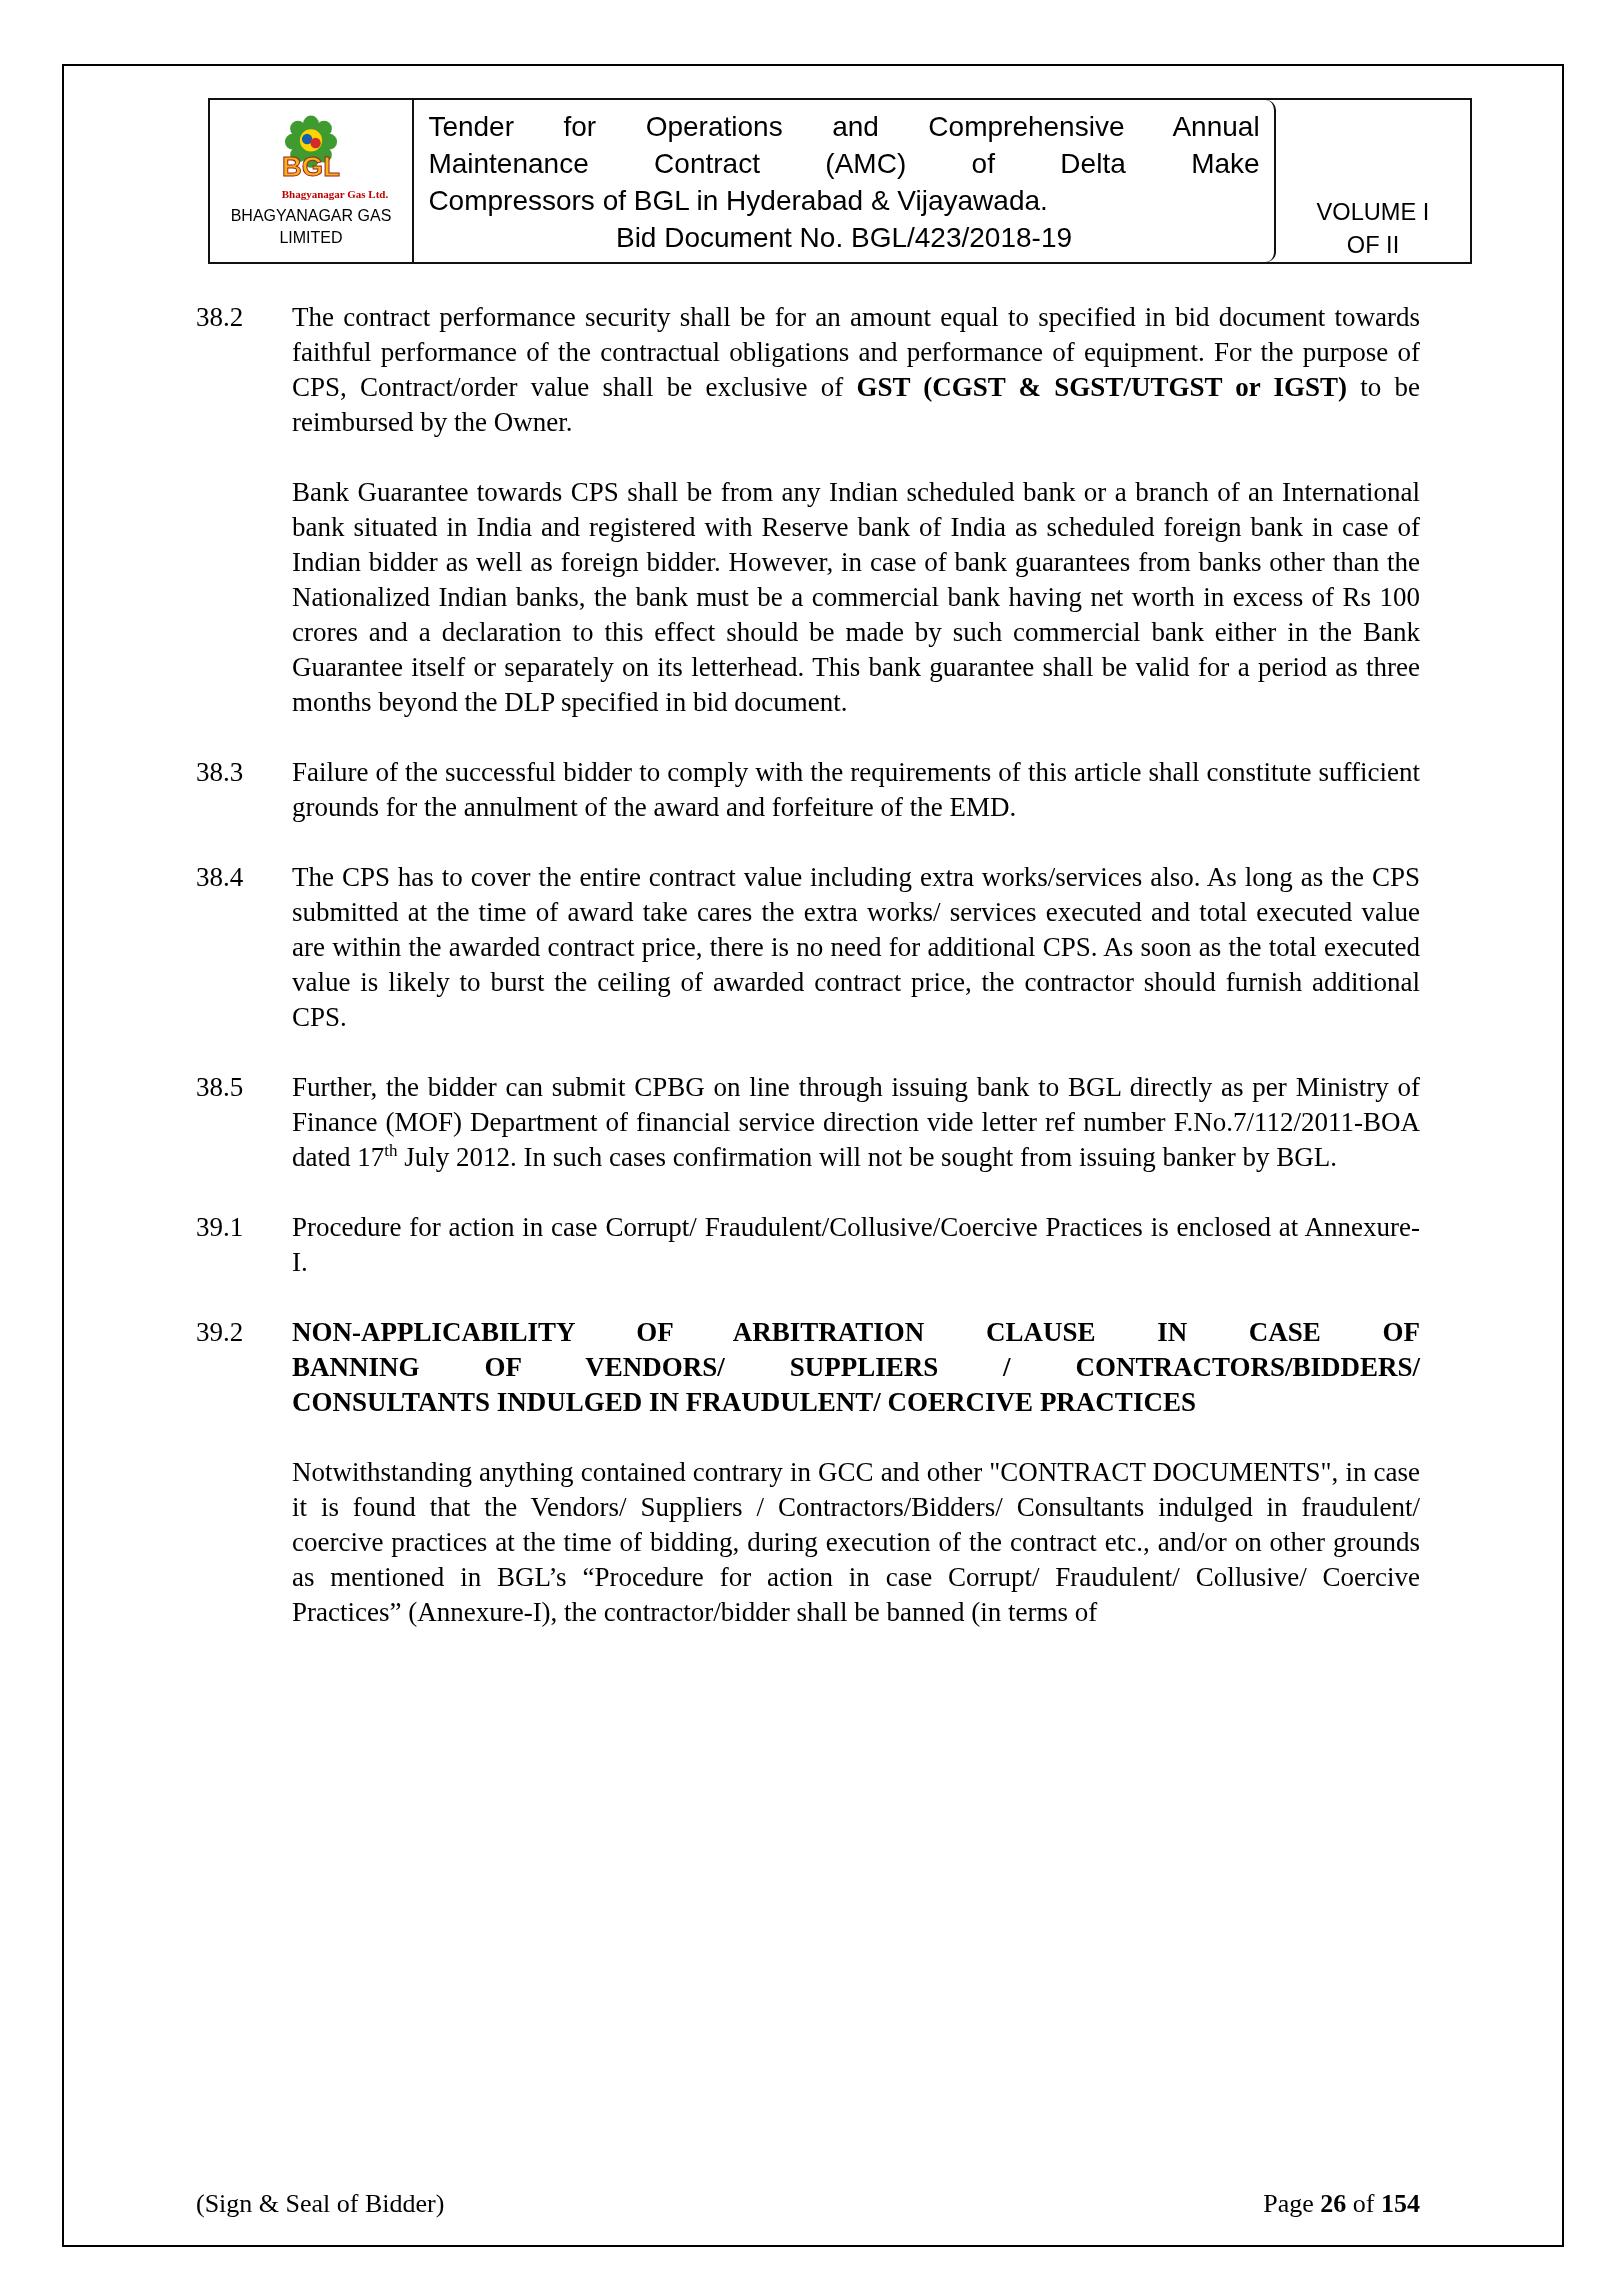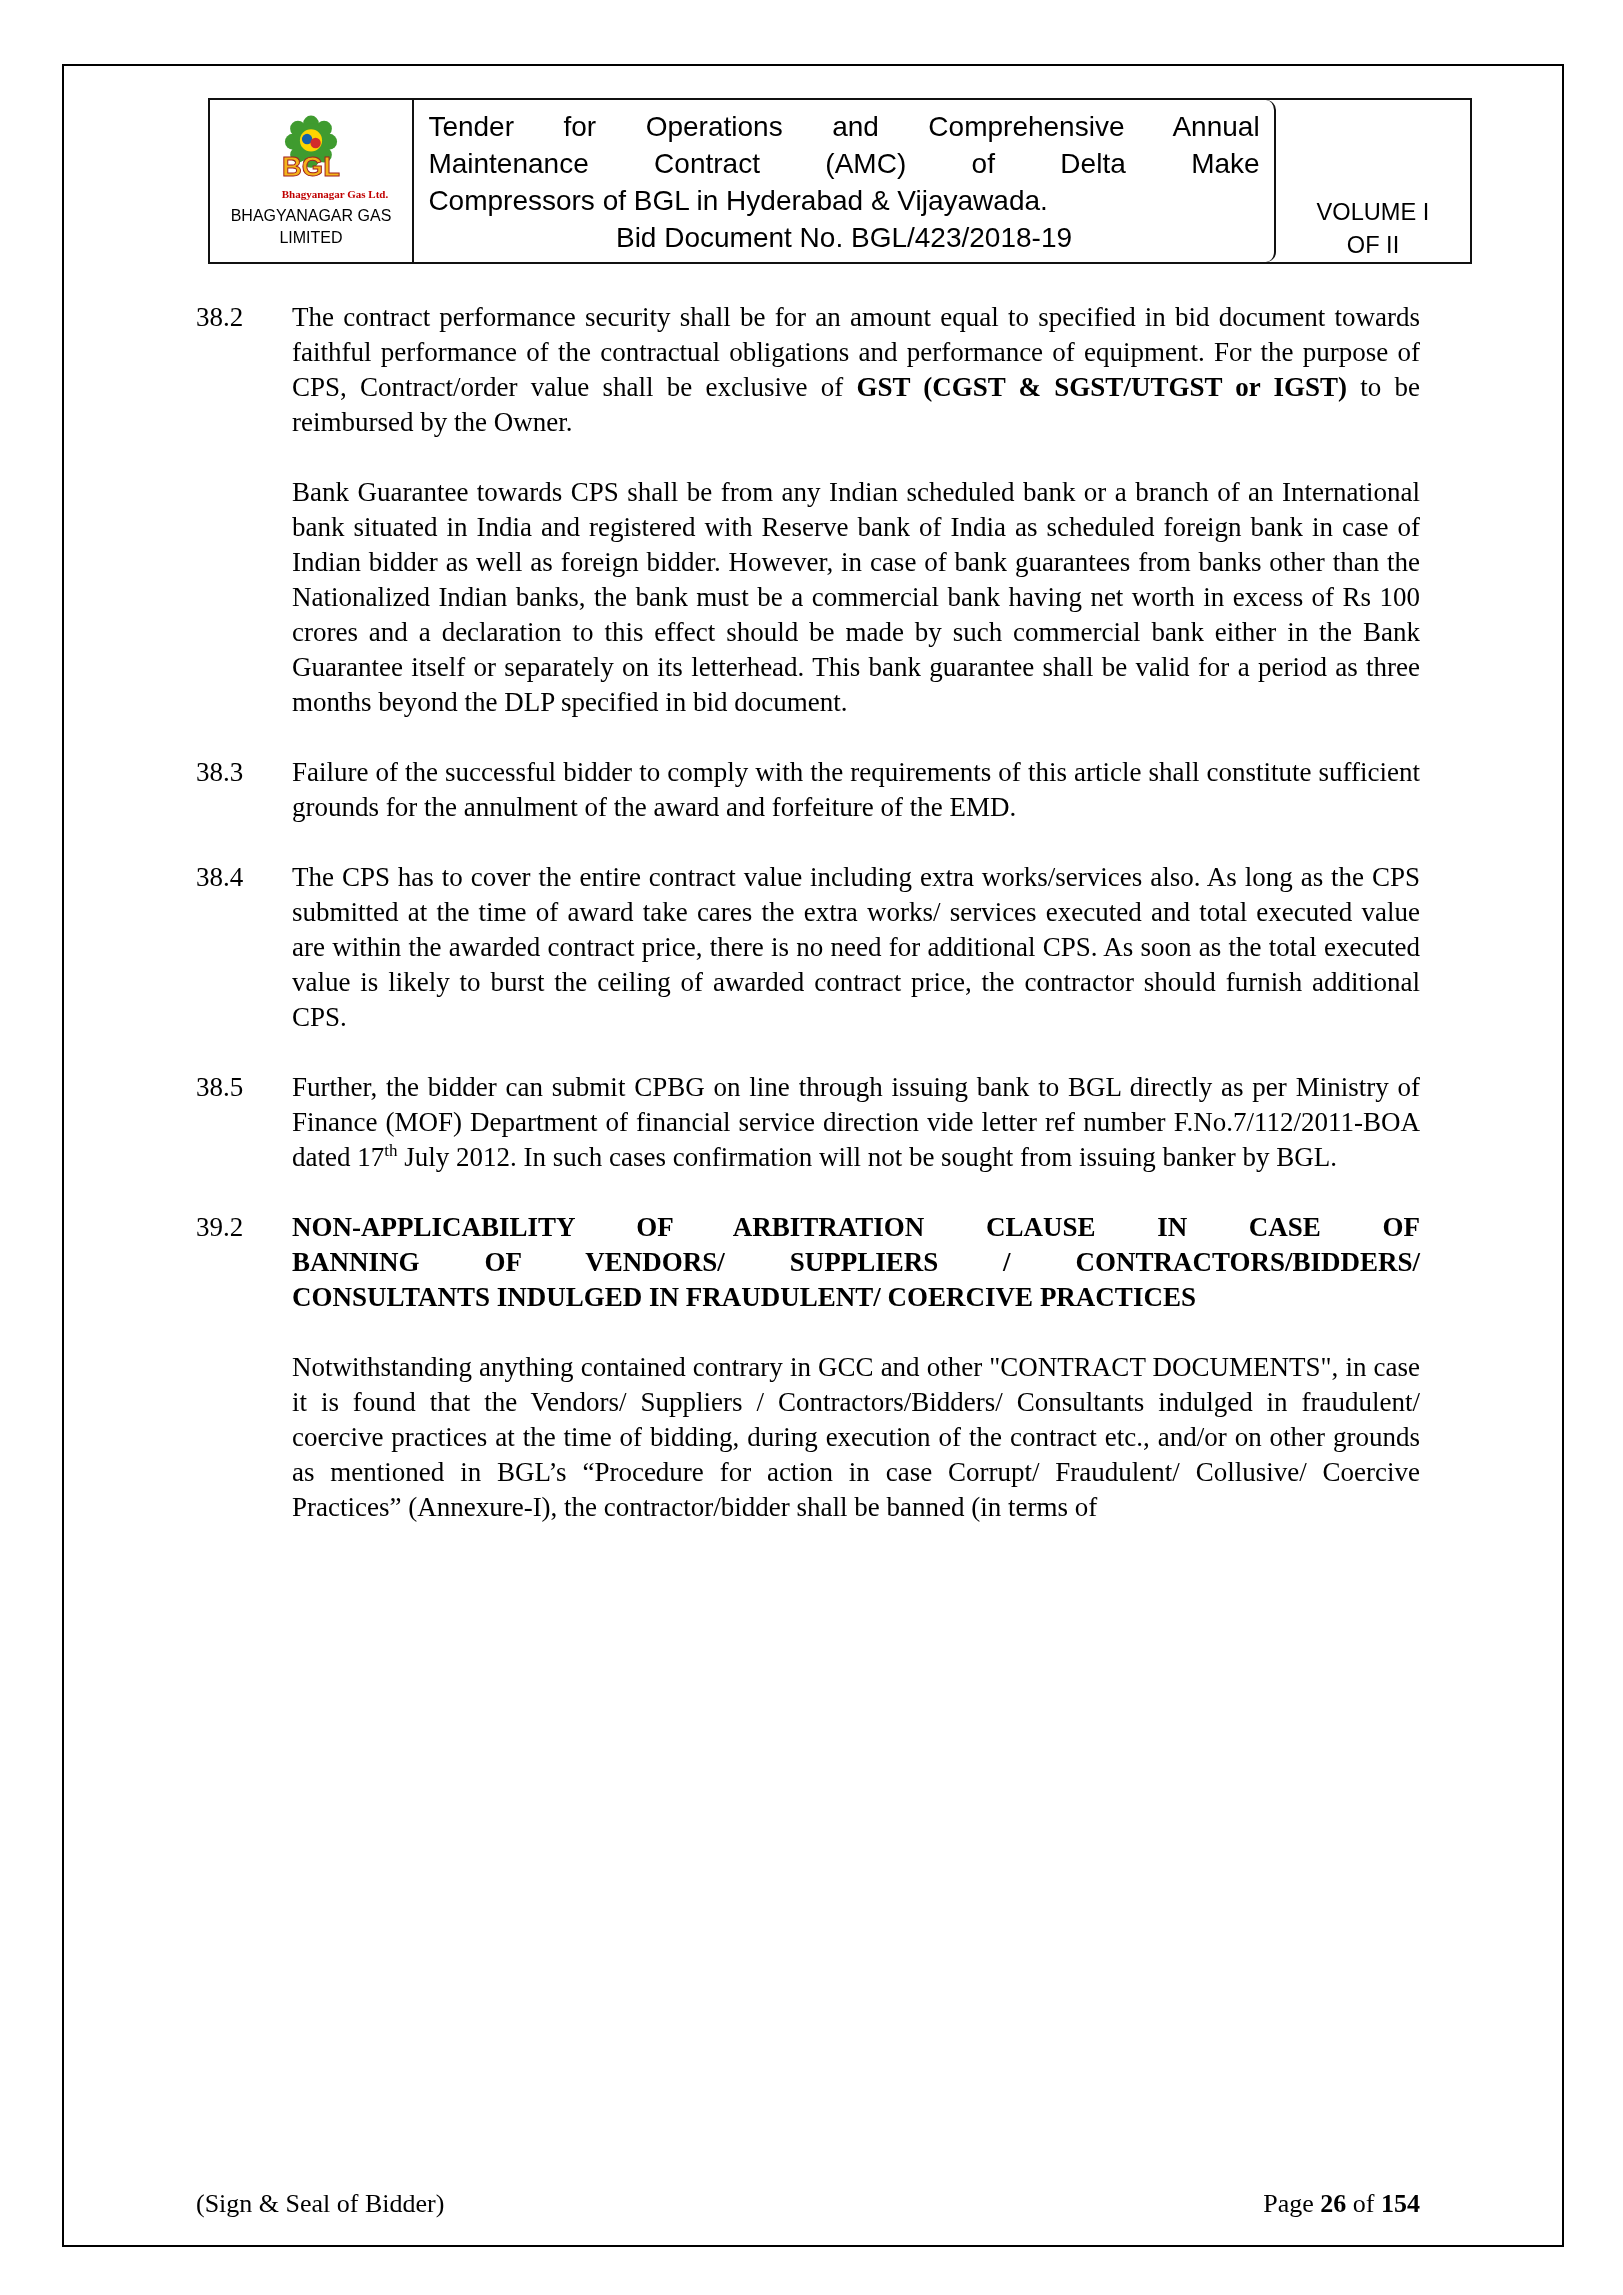--- a/index.html
+++ b/index.html
@@ -136,20 +136,24 @@
     <div class="num">38.4</div>
     <div class="txt">The CPS has to cover the entire contract value including extra works/services also. As long as the CPS submitted at the time of award take cares the extra works/ services executed and total executed value are within the awarded contract price, there is no need for additional CPS. As soon as the total executed value is likely to burst the ceiling of awarded contract price, the contractor should furnish additional CPS.</div>
   </div>
 
   <div class="item">
     <div class="num">38.5</div>
     <div class="txt"><span>Further, the bidder can submit CPBG on line through issuing bank to BGL directly as per Ministry of Finance (MOF) Department of financial service direction vide letter ref number F.No.7/112/2011-BOA dated 17</span><sup class="sup">th</sup><span> July 2012. In such cases confirmation will not be sought from issuing banker by BGL.</span></div>
   </div>
 
 
+  <div class="item">
+    <div class="num">39.1</div>
+    <div class="txt">Procedure for action in case Corrupt/ Fraudulent/Collusive/Coercive Practices is enclosed at Annexure-I.</div>
+  </div>
 
   <div class="item">
     <div class="num">39.2</div>
     <div class="txt">
       <div class="mb-line">
         <div class="head-bold just-last">NON-APPLICABILITY OF ARBITRATION CLAUSE IN CASE OF</div>
         <div class="head-bold just-last">BANNING OF VENDORS/ SUPPLIERS / CONTRACTORS/BIDDERS/</div>
         <div class="head-bold">CONSULTANTS INDULGED IN FRAUDULENT/ COERCIVE PRACTICES</div>
       </div>
       <div>Notwithstanding anything contained contrary in GCC and other "CONTRACT DOCUMENTS", in case it is found that the Vendors/ Suppliers / Contractors/Bidders/ Consultants indulged in fraudulent/ coercive practices at the time of bidding, during execution of the contract etc., and/or on other grounds as mentioned in BGL’s “Procedure for action in case Corrupt/ Fraudulent/ Collusive/ Coercive Practices” (Annexure-I), the contractor/bidder shall be banned (in terms of</div>

